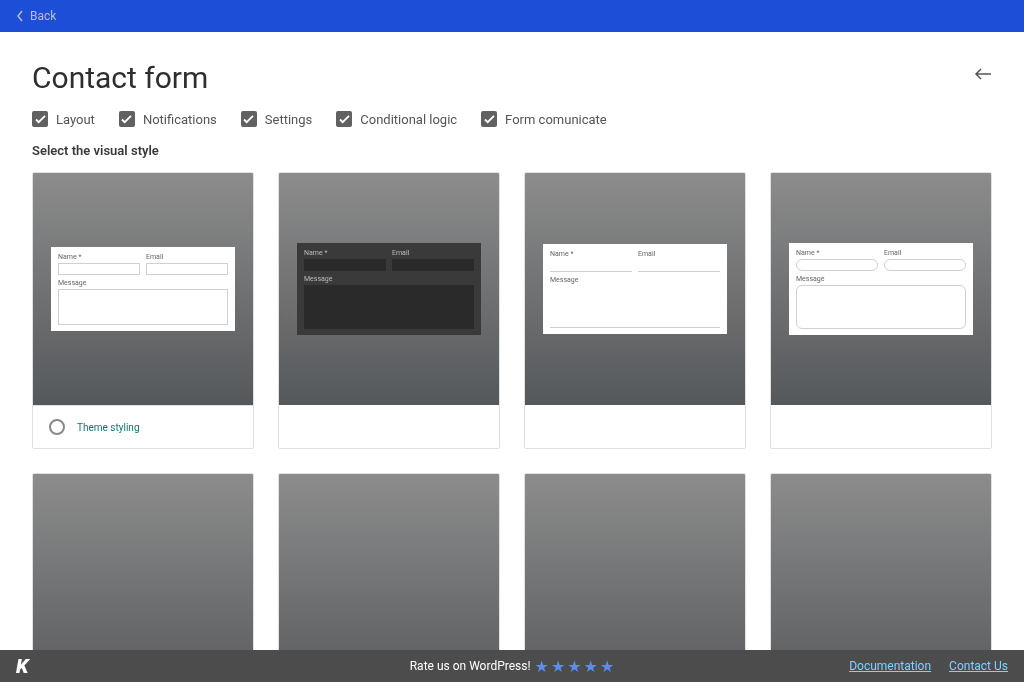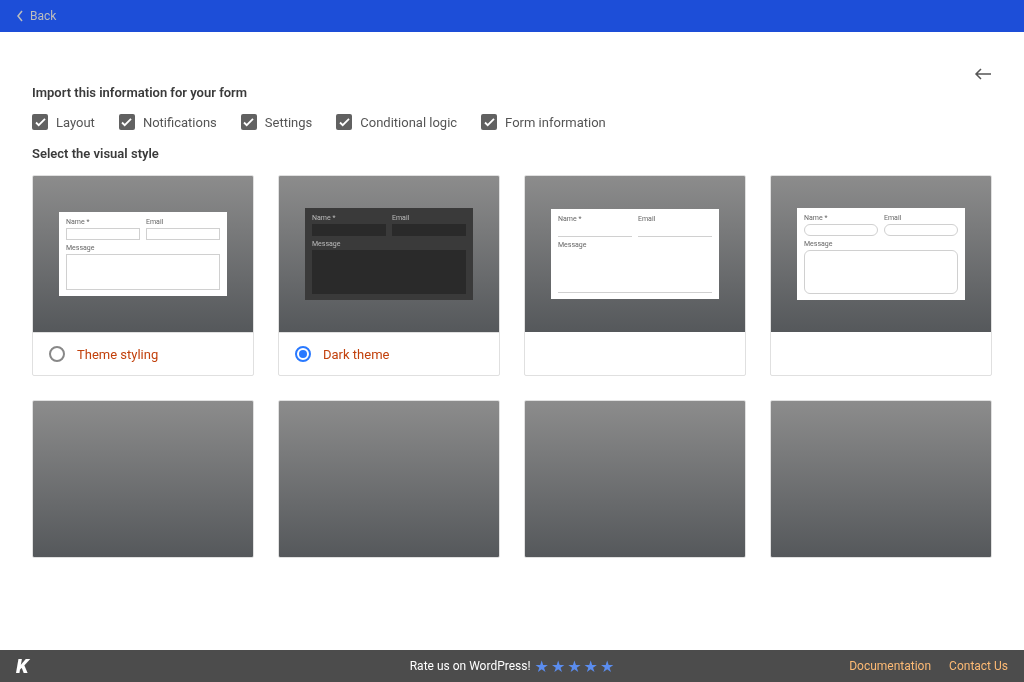--- a/index.html
+++ b/index.html
@@ -93,26 +93,26 @@
       grid-template-columns: repeat(4, 1fr);
       gap: 24px;
     }
     .style-card {
       border: 1px solid #e0e0e0;
       border-radius: 2px;
       overflow: hidden;
       cursor: pointer;
     }
     .style-preview {
-      height: 156px;
+      height: 232px;
       background: linear-gradient(180deg, #8c8c8c 0%, #55585b 100%);
       display: flex;
       align-items: center;
       justify-content: center;
-      padding: 26px;
+      padding: 18px;
     }
     .style-preview.align-bottom { align-items: flex-end; padding-bottom: 0; }
     .form-mockup {
       background: #ffffff;
       width: 100%;
       padding: 6px 7px;
       font-size: 7px;
       color: #666;
     }
     .form-mockup.dark {
@@ -172,22 +172,22 @@
       border-color: #2979ff;
     }
     .radio.selected::after {
       content: '';
       width: 8px;
       height: 8px;
       background: #2979ff;
       border-radius: 50%;
     }
     .style-name {
-      font-size: 13px;
-      color: #c2410c;
+      font-size: 10px;
+      color: #0f766e;
     }
 
     .bottom-bar {
       position: absolute;
       bottom: 0;
       left: 0;
       right: 0;
       height: 32px;
       background: #4c4c4c;
       display: flex;
@@ -212,48 +212,49 @@
       gap: 4px;
     }
     .stars { display: flex; gap: 2px; }
     .star { color: #5b8def; font-size: 16px; }
     .footer-links {
       margin-left: auto;
       display: flex;
       gap: 18px;
     }
     .footer-links a {
-      color: #fdba74;
+      color: #7dd3fc;
+      text-decoration: underline;
       cursor: pointer;
     }
   </style>
 </head>
 <body>
 
 <div class="top-bar">
   <div class="back-link">
     <svg viewBox="0 0 8 12">
         <path d="M6 1 L2 6 L6 11" stroke="#bdbdbd" stroke-width="1.5" fill="none"></path>
       </svg>
     <span>Back</span>
   </div>
 </div>
 
 <div class="content">
   <div class="header-row">
     <div>
+      <h1 class="page-title">Contact form</h1>
     </div>
     <div class="back-arrow-right">
       <svg width="18" height="14" viewBox="0 0 18 14">
           <path d="M17 7 H2 M7 2 L2 7 L7 12" stroke="#555" stroke-width="1.5" fill="none"></path>
         </svg>
     </div>
   </div>
 
-  <div class="section-label">Import this information for your form</div>
 
   <div class="import-row">
     <div class="checkbox-item">
       <div class="checkbox-box">
           <svg viewBox="0 0 12 10">
             <path d="M1 5 L4 8 L11 1" stroke="#fff" stroke-width="2" fill="none"></path>
           </svg>
         </div>
       <span class="checkbox-label">Layout</span>
     </div>
@@ -280,21 +281,21 @@
           </svg>
         </div>
       <span class="checkbox-label">Conditional logic</span>
     </div>
     <div class="checkbox-item">
       <div class="checkbox-box">
           <svg viewBox="0 0 12 10">
             <path d="M1 5 L4 8 L11 1" stroke="#fff" stroke-width="2" fill="none"></path>
           </svg>
         </div>
-      <span class="checkbox-label">Form information</span>
+      <span class="checkbox-label">Form comunicate</span>
     </div>
   </div>
 
   <div class="section-label">Select the visual style</div>
 
   <div class="styles-grid">
 
     <div class="style-card">
       <div class="style-preview">
         <div class="form-mockup">
@@ -327,24 +328,20 @@
                 <div class="mock-input"></div>
               </div>
             <div class="mock-col">
                 <span class="mock-label">Email</span>
                 <div class="mock-input"></div>
               </div>
           </div>
           <span class="mock-label">Message</span>
           <div class="mock-textarea"></div>
         </div>
-      </div>
-      <div class="style-footer">
-        <div class="radio selected"></div>
-        <span class="style-name">Dark theme</span>
       </div>
     </div>
 
     <div class="style-card">
       <div class="style-preview">
         <div class="form-mockup">
           <div class="mock-row">
             <div class="mock-col">
                 <span class="mock-label">Name *</span>
                 <div class="mock-input noborder"></div>

